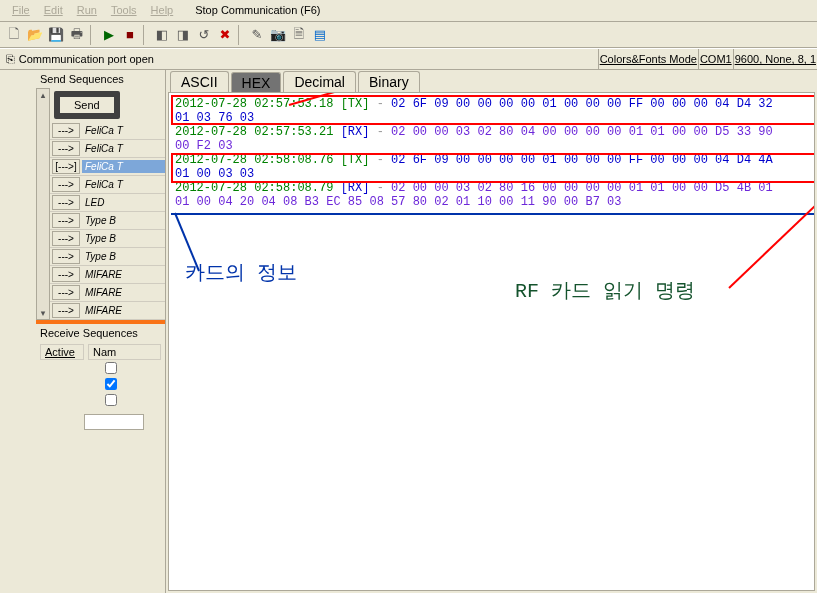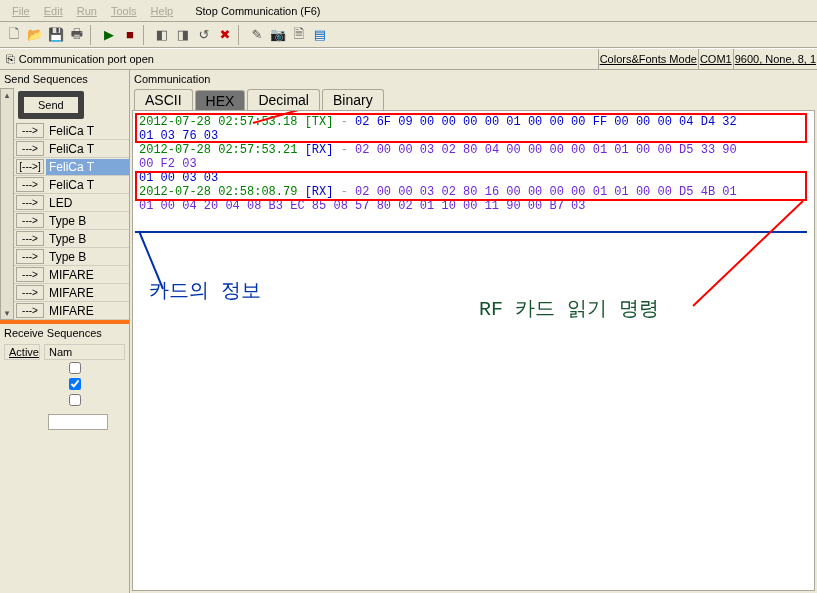--- a/index.html
+++ b/index.html
@@ -1,37 +1,37 @@
 <!DOCTYPE html>
 <html><head>
 <meta charset="utf-8">
 <style>
 * { box-sizing: border-box; margin: 0; padding: 0; }
 body { font-family: Tahoma, Arial, sans-serif; font-size: 11px; background: #ece9d8; width: 817px; height: 593px; overflow: hidden; color: #000; }
-.menubar { display: flex; align-items: center; gap: 2px; padding: 2px 6px; background: #ece9d8; border-bottom: 1px solid #aca899; height: 22px; }
+.menubar { display: flex; gap: 2px; padding: 2px 6px; background: #ece9d8; border-bottom: 1px solid #aca899; height: 22px; }
 .menubar .menu-item { padding: 2px 6px; color: #aca899; text-decoration: underline; }
 .menubar .stop-comm { color: #000; text-decoration: none; margin-left: 8px; }
 .toolbar { display: flex; align-items: center; gap: 1px; padding: 2px 4px; background: #ece9d8; border-bottom: 1px solid #aca899; height: 26px; }
 .tb-btn { width: 20px; height: 20px; display: flex; align-items: center; justify-content: center; font-size: 13px; color: #555; }
 .tb-sep { width: 6px; height: 20px; border-left: 1px solid #aca899; margin: 0 2px; }
 .statusbar { display: flex; align-items: center; background: #ece9d8; border-top: 1px solid #fff; border-bottom: 1px solid #aca899; height: 22px; font-size: 11px; }
 .sb-left { display: flex; align-items: center; gap: 4px; padding: 0 6px; flex: 1; }
 .sb-cell { border-left: 1px solid #aca899; padding: 2px 1px; height: 100%; display: flex; align-items: center; text-decoration: underline; }
-.main { display: flex; height: calc(593px - 22px - 26px - 22px); }
+.main { display: flex; height: calc(593px - 22px - 26px - 22px); margin-left: 36px; }
 .left-col { width: 130px; background: #ece9d8; border-right: 1px solid #aca899; display: flex; flex-direction: column; }
 .section-label { padding: 3px 4px; font-size: 11px; }
 .send-panel { display: flex; }
 .send-scroll { width: 14px; background: #e4e0d0; border: 1px solid #aca899; display: flex; flex-direction: column; justify-content: space-between; }
 .send-scroll .arr { text-align: center; font-size: 9px; color: #555; padding: 1px 0; }
 .send-list { flex: 1; }
 .send-btn-row { padding: 3px 4px; display: flex; }
 .send-btn { border: 6px solid #404040; background: #ece9d8; padding: 2px 14px; font-size: 11px; cursor: pointer; border-radius: 2px; }
 .seq-row { display: flex; align-items: center; height: 18px; border-bottom: 1px solid #d0ccc0; }
 .seq-send { width: 28px; border: 1px solid #aca899; background: #ece9d8; font-size: 10px; text-align: center; padding: 1px 2px; margin: 0 2px; cursor: pointer; }
-.seq-name { flex: 1; padding: 1px 3px; font-size: 12px; overflow: hidden; white-space: nowrap; }
+.seq-name { flex: 1; padding: 1px 3px; font-size: 10px; overflow: hidden; white-space: nowrap; font-style: italic; }
 .seq-row.selected .seq-name { background: #7da7d9; color: #fff; }
 .receive-panel { border-top: 4px solid #f97316; }
 .rcv-header { display: flex; padding: 2px 4px; gap: 4px; }
 .rcv-col { font-size: 11px; padding: 1px 4px; border: 1px solid #d0ccc0; }
 .rcv-row { display: flex; align-items: center; height: 16px; padding-left: 20px; gap: 6px; flex-direction: column; }
 .rcv-row input[type=checkbox] { width: 12px; height: 12px; }
 .rcv-text { font-size: 11px; white-space: nowrap; overflow: hidden; }
 .rcv-input { margin: 4px 0 0 48px; width: 60px; height: 16px; border: 1px solid #aca899; background: #fff; }
 .comm-col { flex: 1; display: flex; flex-direction: column; background: #ece9d8; }
 .tabs { display: flex; align-items: flex-end; gap: 0; padding: 2px 4px 0 4px; height: 22px; }
@@ -149,21 +149,21 @@
             <div class="seq-row">
               <div class="seq-send">---&gt;</div>
               <div class="seq-name">MIFARE</div>
             </div>
           </div>
       </div>
     </div>
     <div class="receive-panel">
       <div class="section-label">Receive Sequences</div>
       <div class="rcv-header">
-        <div class="rcv-col" style="width:36px;text-decoration:underline;">Active</div>
+        <div class="rcv-col" style="width:44px;text-decoration:underline;">Active</div>
         <div class="rcv-col" style="flex:1;">Nam</div>
       </div>
       <div id="rcv-list">
           <div class="rcv-row">
             <input type="checkbox" style="">
             <span class="rcv-text">GetFirmw</span>
           </div>
           <div class="rcv-row">
             <input type="checkbox" checked="" style="">
             <span class="rcv-text">JCOP30</span>
@@ -171,33 +171,33 @@
           <div class="rcv-row">
             <input type="checkbox" style="">
             <span class="rcv-text">JCOP30</span>
           </div>
         </div>
       <div class="rcv-input"></div>
     </div>
   </div>
 
   <div class="comm-col">
-    <div class="section-label">Communication</div>
     <div class="tabs">
       <div class="tab">ASCII</div>
       <div class="tab active">HEX</div>
       <div class="tab">Decimal</div>
       <div class="tab">Binary</div>
     </div>
     <div class="log-area">
       <div id="log-lines">
           <div class="log-line"><span class="ts">2012-07-28 02:57:53.18</span> <span class="tx">[TX]</span> <span class="sep">-</span> <span class="hex-tx">02 6F 09 00 00 00 00 01 00 00 00 FF 00 00 00 04 D4 32</span></div>
           <div class="log-line"><span class="hex-tx">01 03 76 03</span></div>
           <div class="log-line"><span class="ts">2012-07-28 02:57:53.21</span> <span class="rx">[RX]</span> <span class="sep">-</span> <span class="hex-rx">02 00 00 03 02 80 04 00 00 00 00 01 01 00 00 D5 33 90</span></div>
           <div class="log-line"><span class="hex-rx">00 F2 03</span></div>
+          <div class="log-line"><span class="ts">2012-07-28 02:58:08.76</span> <span class="tx">[TX]</span> <span class="sep">-</span> <span class="hex-tx">02 6F 09 00 00 00 00 01 00 00 00 FF 00 00 00 04 D4 4A</span></div>
           <div class="log-line"><span class="hex-tx">01 00 03 03</span></div>
           <div class="log-line"><span class="ts">2012-07-28 02:58:08.79</span> <span class="rx">[RX]</span> <span class="sep">-</span> <span class="hex-rx">02 00 00 03 02 80 16 00 00 00 00 01 01 00 00 D5 4B 01</span></div>
           <div class="log-line"><span class="hex-rx">01 00 04 20 04 08 B3 EC 85 08 57 80 02 01 10 00 11 90 00 B7 03</span></div>
         </div>
 
       <div class="redbox" style="left:2px; top:2px; width:672px; height:30px;"></div>
       <div class="redbox" style="left:2px; top:60px; width:672px; height:30px;"></div>
       <div class="blueline" style="left:2px; top:120px; width:672px;"></div>
 
       <div class="anno blue" style="left:16px; top:174px;">카드의 정보</div>

